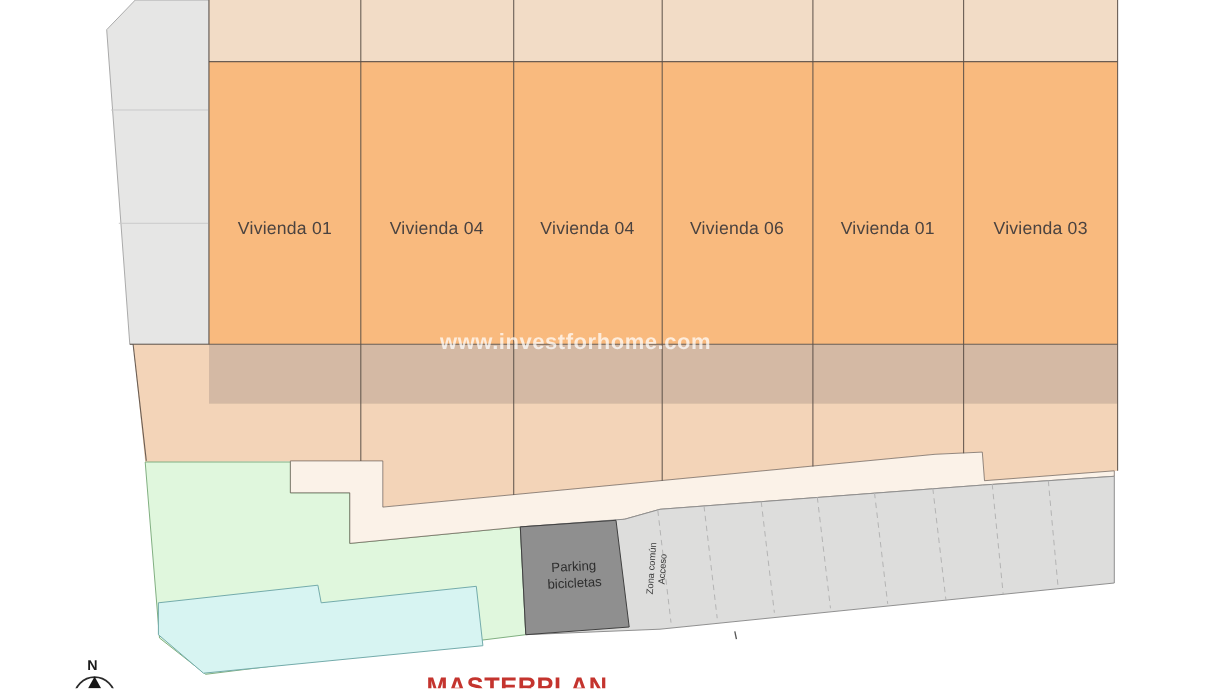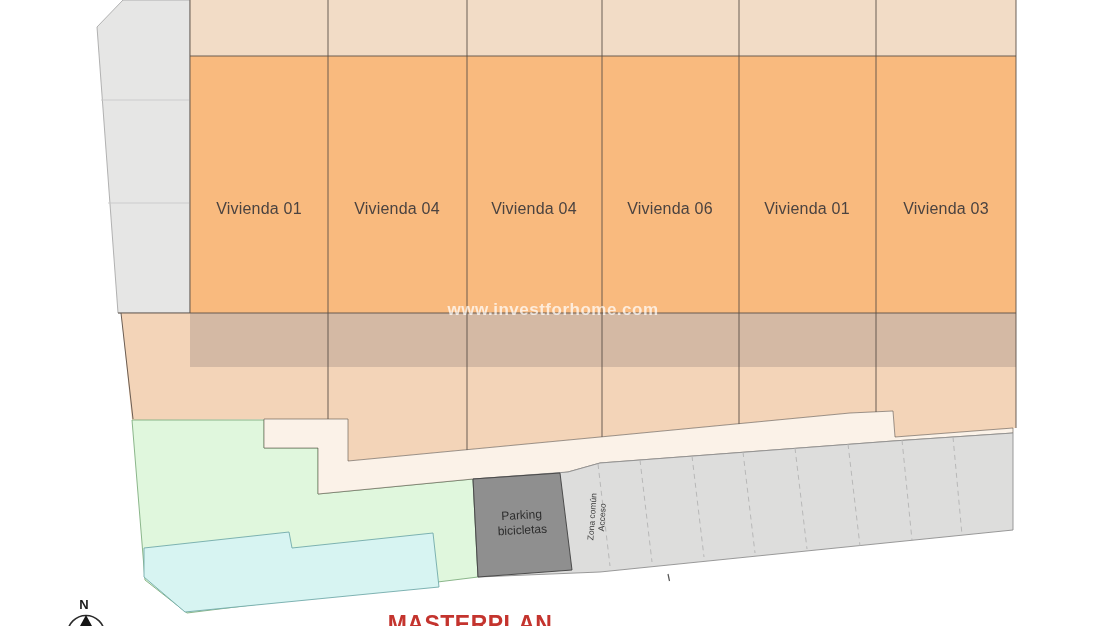--- a/index.html
+++ b/index.html
@@ -34,22 +34,22 @@
   .lot{fill:var(--lot-gray);stroke:#8F8F8F;stroke-width:.9;}
   .bike{fill:var(--bike-gray);stroke:#3F3F3F;stroke-width:.9;}
   .dash{stroke:#B3B3B3;stroke-width:.9;stroke-dasharray:5 4;fill:none;}
   .dline{stroke:var(--line-dark);stroke-width:1;stroke-opacity:.9;}
   .tick{stroke:#555;stroke-width:1.2;}
   .compass-ring{fill:none;stroke:#2B2B2B;stroke-width:1.6;}
   .compass-needle{fill:#151515;}
   .lbl{position:absolute;color:var(--label-dark);}
   .plot-label{width:130px;text-align:center;font-size:16px;letter-spacing:.2px;}
   .watermark{
-    position:absolute;left:400px;top:300px;width:306px;text-align:center;
-    font-size:17px;font-weight:bold;letter-spacing:.5px;color:rgba(255,255,255,.72);
+    position:absolute;left:400px;top:300px;width:306px;text-align:left;
+    font-size:20px;font-weight:bold;letter-spacing:.5px;color:rgba(255,255,255,.72);
     white-space:nowrap;
   }
   .bike-label{
     position:absolute;left:470px;top:508px;width:104px;text-align:center;
     font-size:12px;line-height:15px;color:#2E2E2E;transform:rotate(-3deg);
   }
   .bike-label span{display:block;}
   .access-label{
     position:absolute;left:597px;top:517px;width:0;height:0;overflow:visible;
   }

